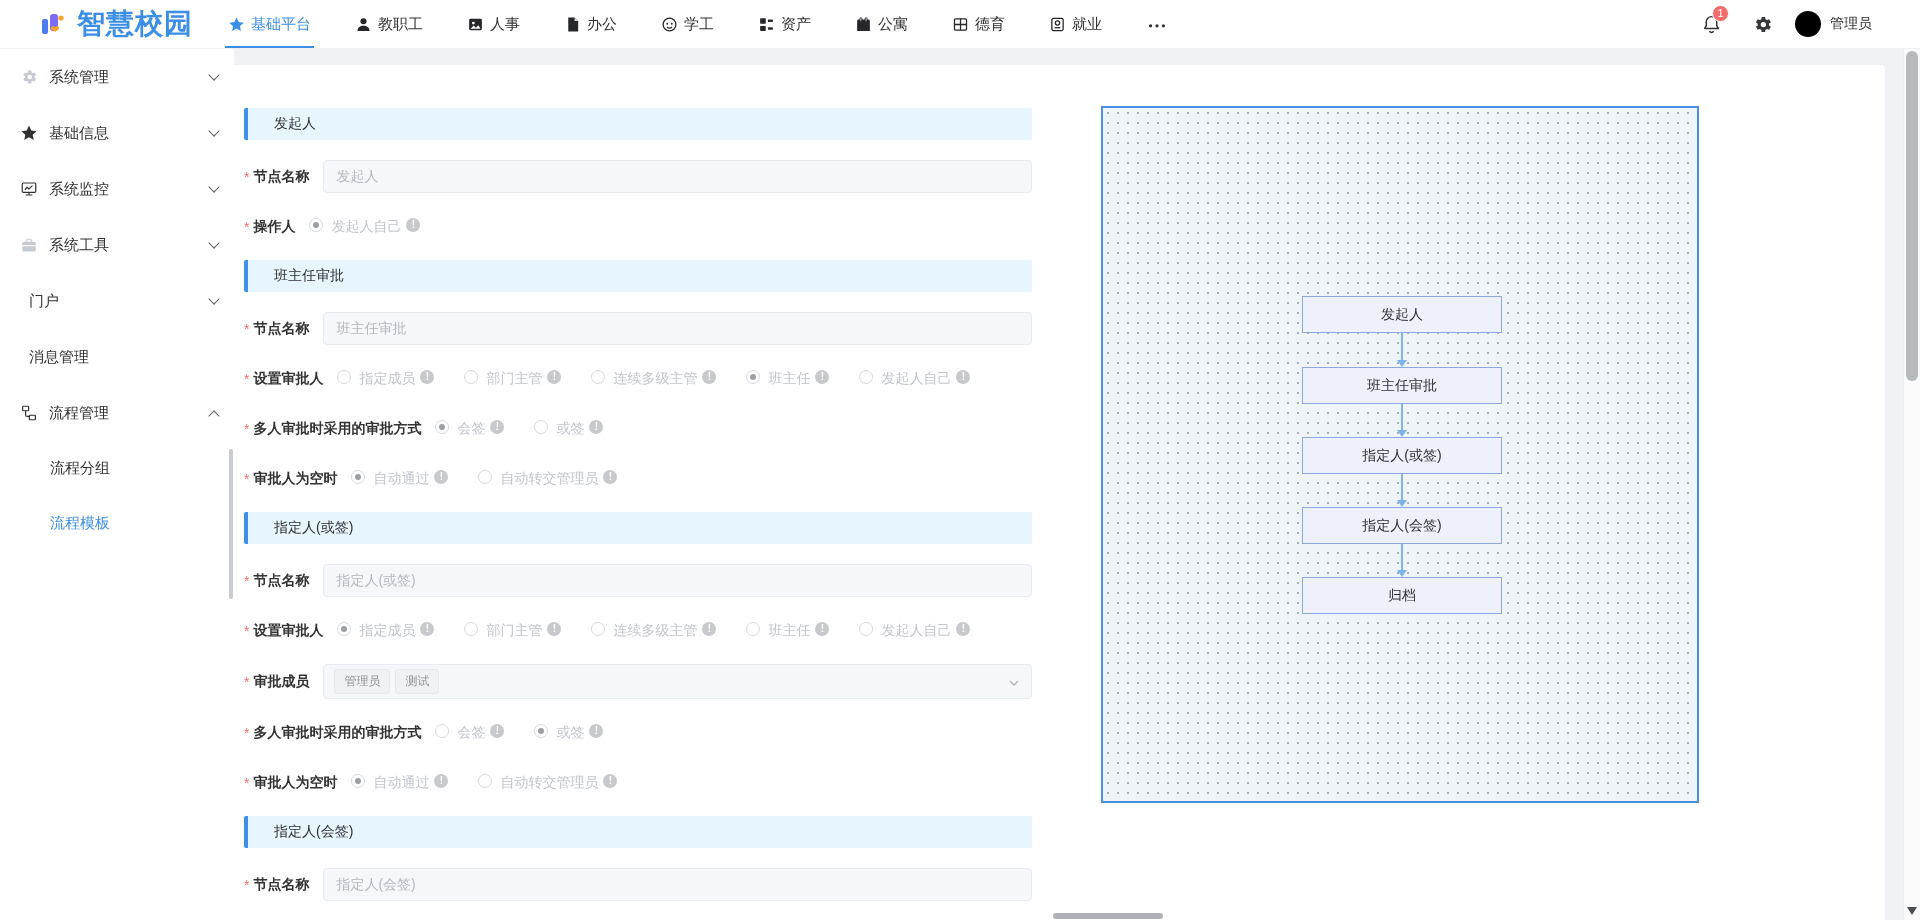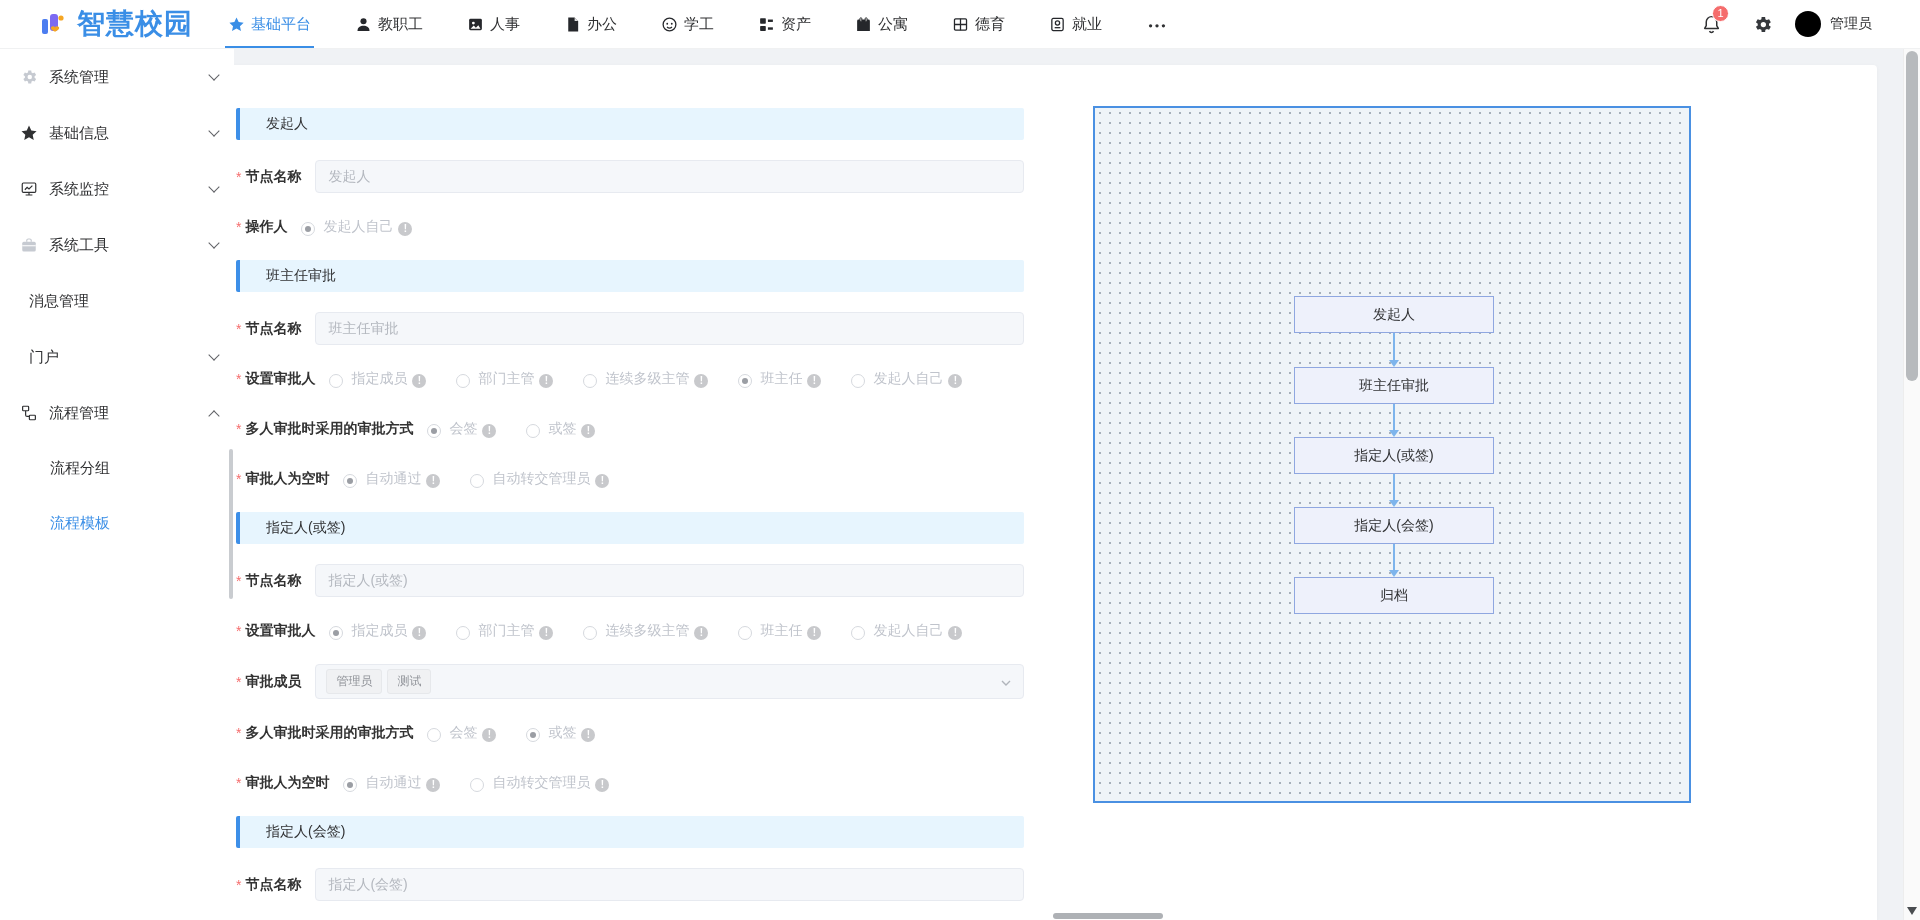--- a/index.html
+++ b/index.html
@@ -43,34 +43,34 @@
   .chev.up { transform:rotate(-135deg); margin-top:5px; }
   .side-sub { height:55px; display:flex; align-items:center; padding-left:50px; font-size:15px;
     color:#303133; cursor:pointer; }
   .side-sub.active { color:#3a8ee6; }
   .side-scroll { position:absolute; right:1px; top:400px; width:4px; height:150px; background:#c9ccd0; border-radius:2px; }
   .ic-grey { fill:#c6cad1; } .ic-dark { fill:#303133; }
   .ic-stroke { stroke:#303133; fill:none; stroke-width:1.6; }
   .ic-stroke-grey { stroke:#c6cad1; fill:none; stroke-width:1.6; }
 
   
-  .card { position:absolute; top:65px; left:216px; width:1661px; height:855px; background:#fff;
+  .card { position:absolute; top:65px; left:224px; width:1661px; height:855px; background:#fff;
     border-radius:4px 4px 0 0; box-shadow:0 1px 4px rgba(0,0,0,.04); }
   .form-col { position:absolute; left:20px; top:43px; width:788px; }
   .sec-h { height:32px; background:#e7f5fe; border-left:4px solid #3d8fe8; border-radius:2px;
     display:flex; align-items:center; padding-left:26px; font-size:14px; color:#303133;
     margin-bottom:20px; margin-top:6px; font-weight:500; }
   .sec:first-child .sec-h { margin-top:0; }
   .frow { display:flex; align-items:center; margin-bottom:17px; min-height:33px; }
   .flabel { font-size:14px; font-weight:bold; color:#333; white-space:nowrap; margin-right:14px;
     display:flex; align-items:center; }
   .req { color:#f56c6c; margin-right:4px; font-weight:normal; }
   .tinput { flex:1; height:33px; background:#f5f7fa; border:1px solid #e7eaf0; border-radius:4px;
     display:flex; align-items:center; padding:0 12px; font-size:14px; color:#b4b8bf; }
-  .ropt { display:inline-flex; align-items:flex-end; margin-right:30px; cursor:pointer; }
+  .ropt { display:inline-flex; align-items:flex-start; margin-right:30px; cursor:pointer; }
   .radio { width:14px; height:14px; border:1px solid #d6d9de; border-radius:50%; background:#fff;
     margin-right:8px; position:relative; flex:none; }
   .radio.checked::after { content:""; position:absolute; left:3px; top:3px; width:6px; height:6px;
     border-radius:50%; background:#9b9ea4; }
   .rlabel { font-size:14px; color:#c0c4cc; white-space:nowrap; }
   .iinfo { width:14px; height:14px; border-radius:50%; background:#c8c9cc; color:#fff; font-size:10px;
     font-weight:bold; display:inline-flex; align-items:center; justify-content:center; margin-left:5px; flex:none; }
   .tselect { flex:1; height:35px; background:#f5f7fa; border:1px solid #e7eaf0; border-radius:4px;
     display:flex; align-items:center; padding:0 30px 0 5px; position:relative; cursor:pointer; }
   .tag { height:25px; background:#f0f1f3; border:1px solid #e6e8eb; border-radius:3px; color:#909399;
@@ -263,25 +263,25 @@
         <svg viewBox="0 0 24 24">
             <rect class="ic-grey" x="3" y="7.5" width="18" height="13" rx="2"></rect>
             <path class="ic-stroke-grey" d="M9 7.5V6a2 2 0 012-2h2a2 2 0 012 2v1.5"></path>
             <path d="M3 13h18" stroke="#fff" stroke-width="1.4"></path>
           </svg>
       </span>
       <span>系统工具</span>
       <span class="chev"></span>
     </div>
     <div class="side-item no-icon">
-      <span>消息管理</span>
-    </div>
-    <div class="side-item no-icon">
       <span>门户</span>
       <span class="chev"></span>
+    </div>
+    <div class="side-item no-icon">
+      <span>消息管理</span>
     </div>
     <div class="side-item">
       <span class="sicon">
         <svg viewBox="0 0 24 24">
             <rect class="ic-stroke" x="3.5" y="3" width="8" height="6" rx="1"></rect>
             <rect class="ic-stroke" x="12.5" y="15" width="8" height="6" rx="1"></rect>
             <path class="ic-stroke" d="M7.5 9v5.5a2 2 0 002 2h3"></path>
           </svg>
       </span>
       <span>流程管理</span>

